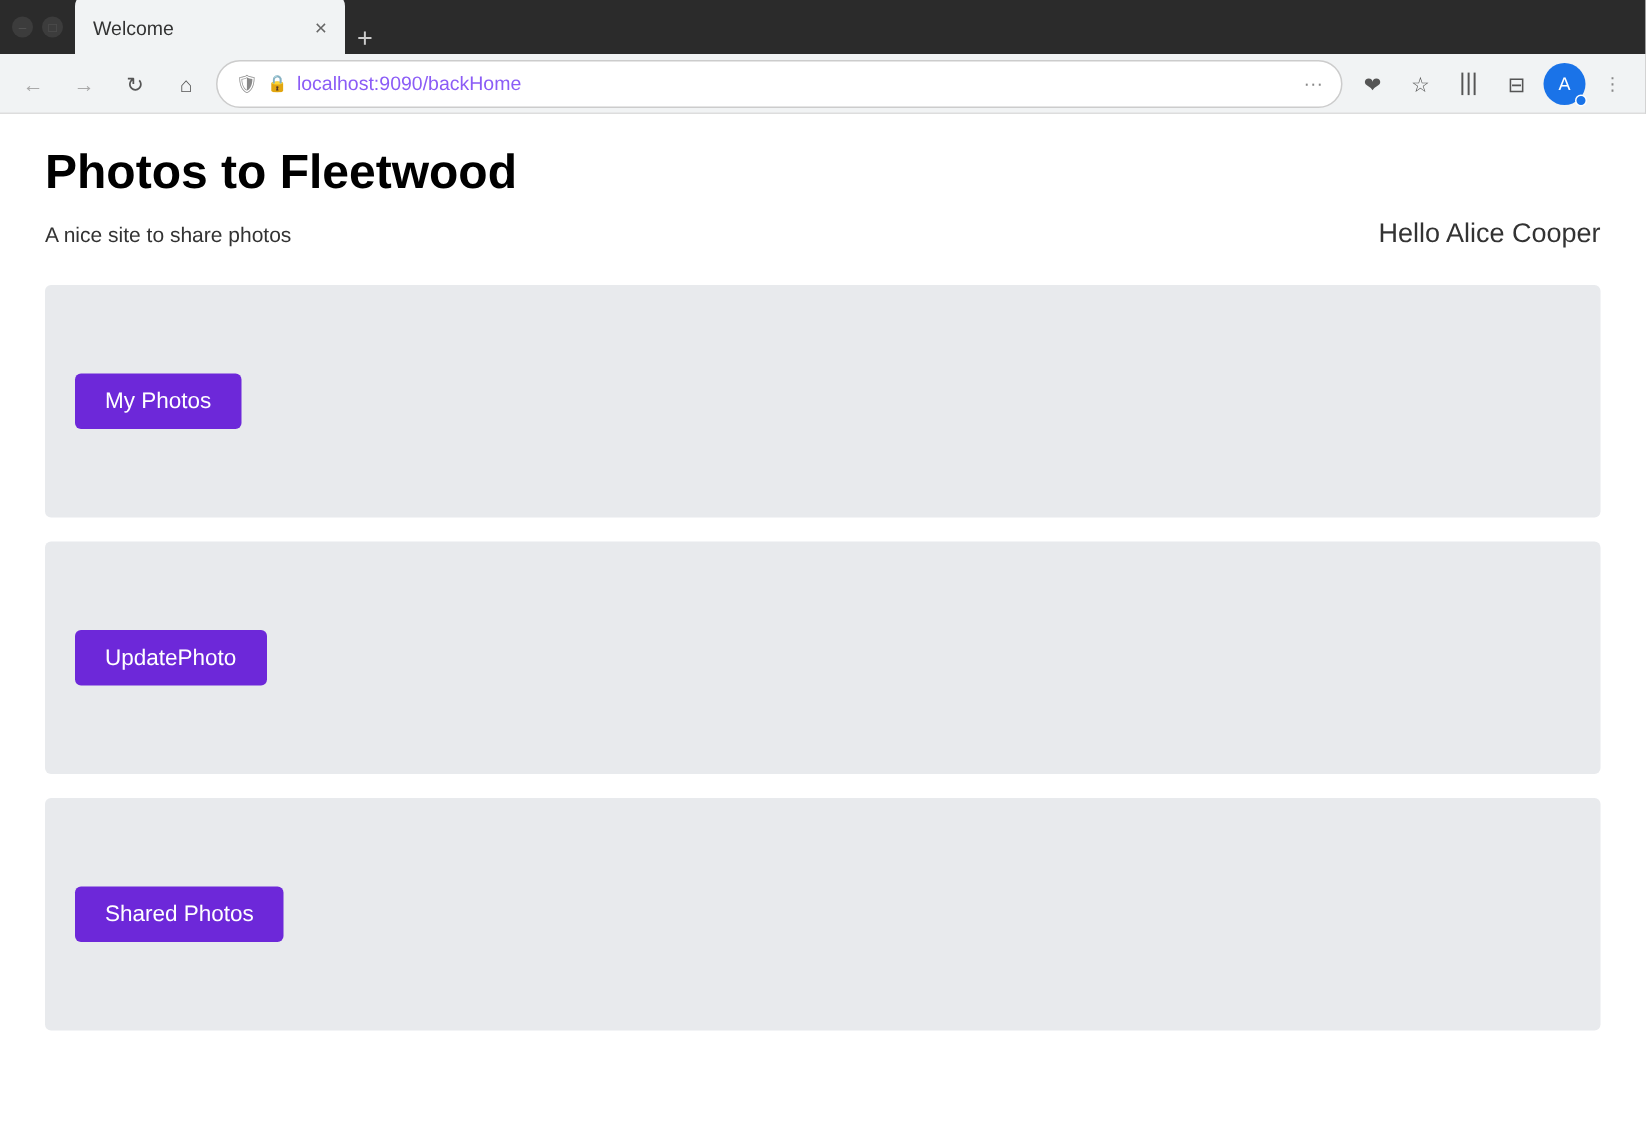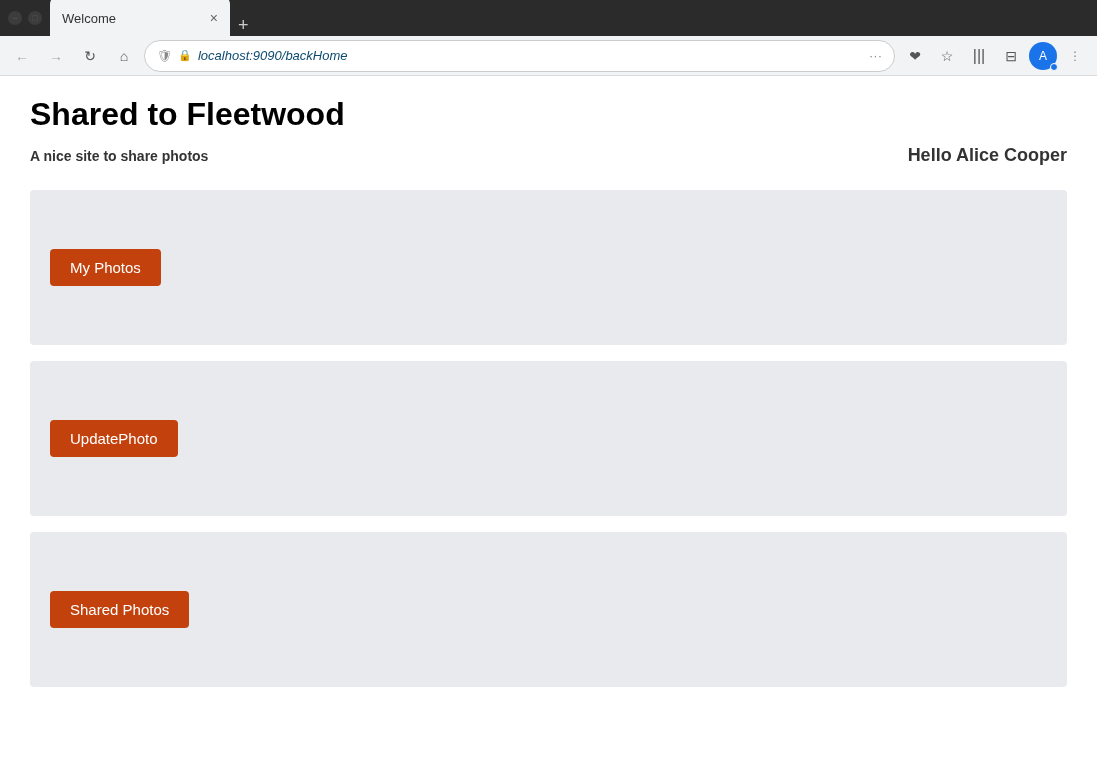--- a/index.html
+++ b/index.html
@@ -128,23 +128,22 @@
     .address-bar-lock {
       color: #888;
       font-size: 11px;
     }
 
     .address-bar-input {
       flex: 1;
       border: none;
       outline: none;
       font-size: 13px;
-      color: #0c4a6e;
+      color: #8b5cf6;
       background: transparent;
-      font-style: italic;
     }
 
     .address-bar-menu {
       color: #888;
       font-size: 13px;
       cursor: pointer;
     }
 
     .nav-icons {
       display: flex;
@@ -201,21 +200,20 @@
       font-size: 32px;
       font-weight: bold;
       color: #000;
       margin-bottom: 12px;
     }
 
     .page-subtitle-row {
       display: flex;
       align-items: center;
       margin-bottom: 24px;
-      font-weight: bold;
     }
 
     .page-subtitle {
       font-size: 14px;
       color: #333;
       flex: 1;
     }
 
     .hello-text {
       font-size: 18px;
@@ -226,21 +224,21 @@
       background: #e8eaed;
       border-radius: 4px;
       padding: 30px 20px;
       margin-bottom: 16px;
       display: flex;
       align-items: center;
       min-height: 155px;
     }
 
     .btn-blue {
-      background: #c2410c;
+      background: #6d28d9;
       color: white;
       border: none;
       border-radius: 4px;
       padding: 10px 20px;
       font-size: 15px;
       cursor: pointer;
       font-weight: 400;
     }
   </style>
 </head>
@@ -295,21 +293,21 @@
         <div class="profile-dot"></div>
       </div>
       <button class="nav-icon-btn" style="font-size:12px; color:#888;">⋮</button>
     </div>
   </div>
 
 </div>
 
 <div class="page-content">
 
-  <h1 class="page-title">Shared to Fleetwood</h1>
+  <h1 class="page-title">Photos to Fleetwood</h1>
 
   <div class="page-subtitle-row">
     <span class="page-subtitle">A nice site to share photos</span>
     <span class="hello-text">Hello Alice Cooper</span>
   </div>
 
   <div class="card">
     <button class="btn-blue">My Photos</button>
   </div>
 

